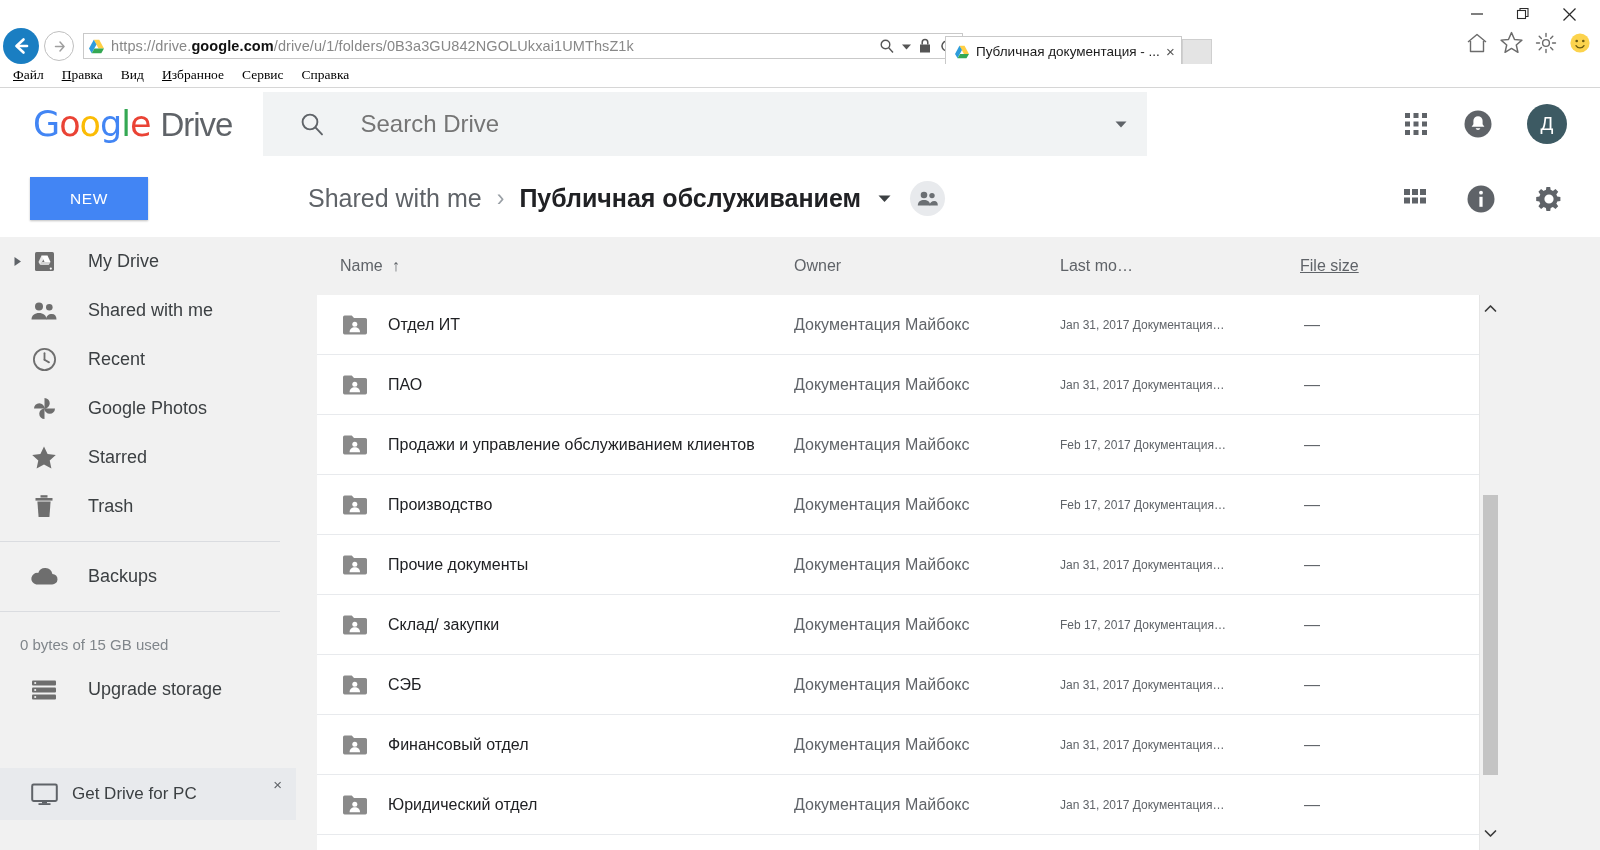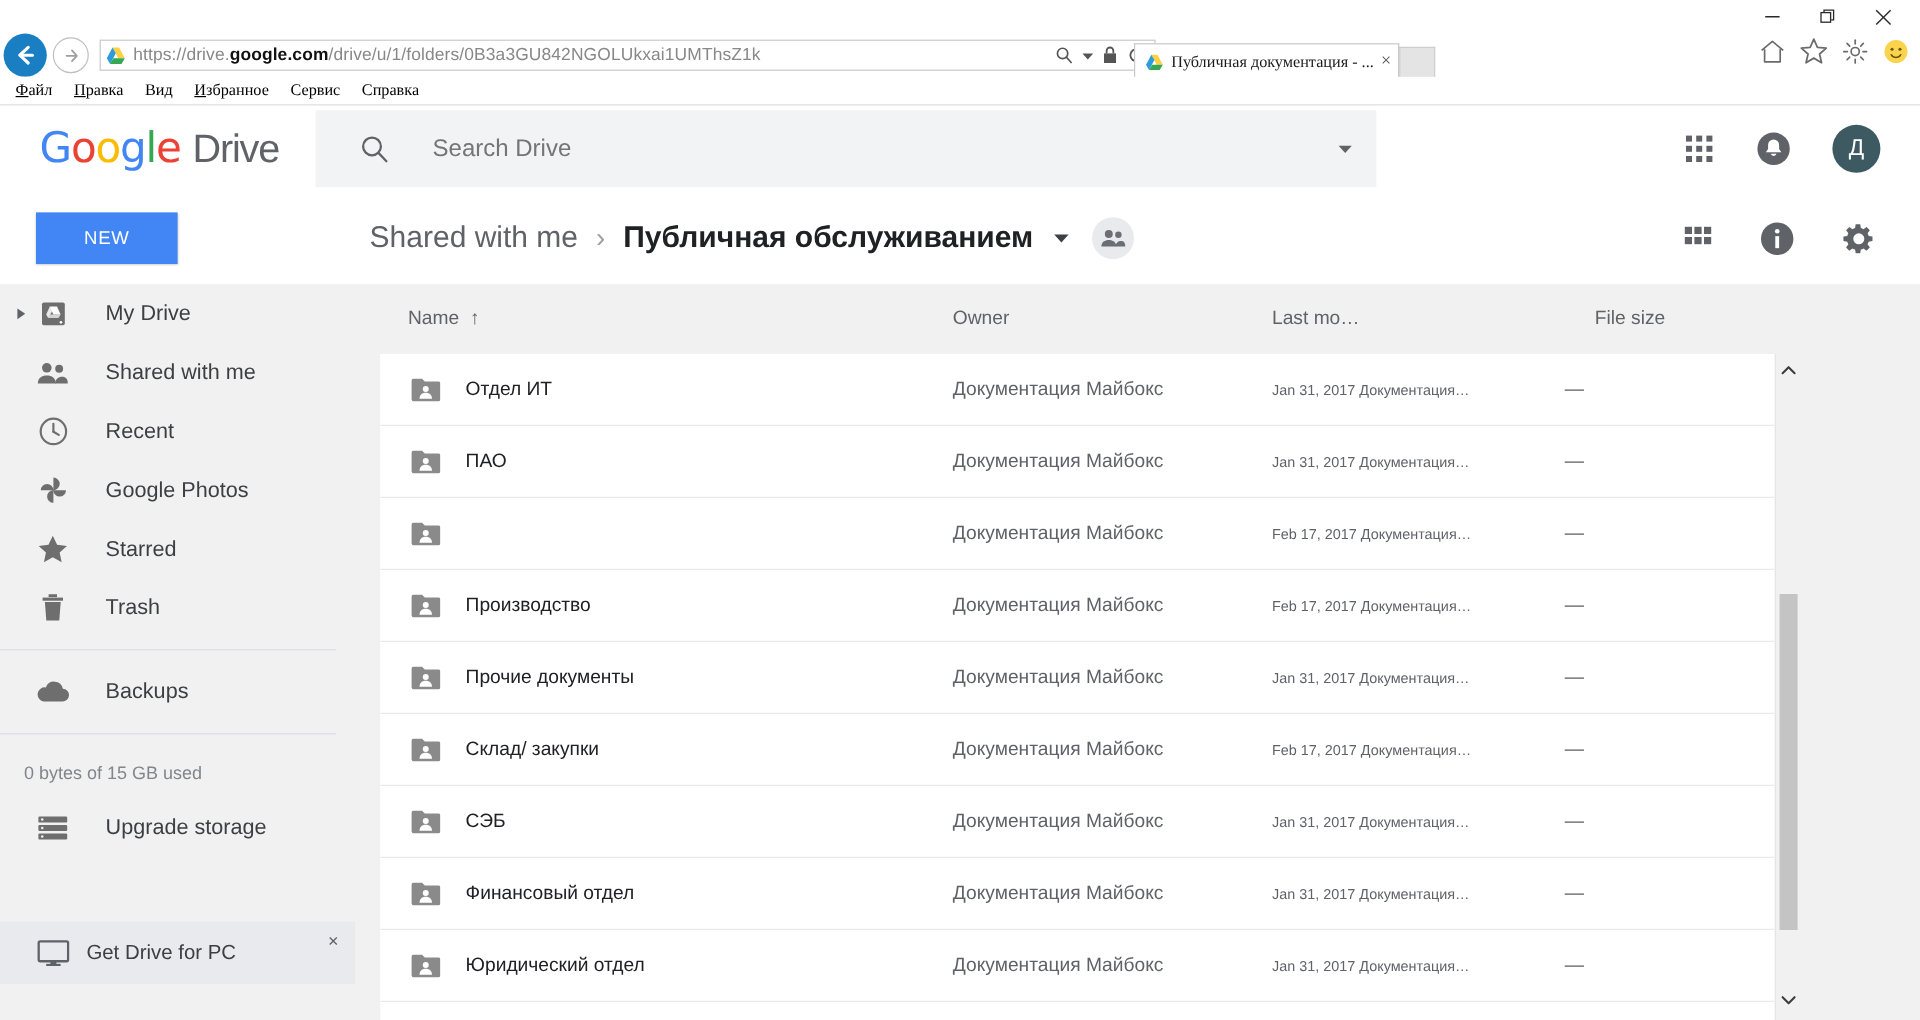--- a/index.html
+++ b/index.html
@@ -42,21 +42,21 @@
   .addr-url { font-size:14.5px; color:#777; white-space:nowrap; overflow:hidden; letter-spacing:0.1px;}
   .addr-url b { color:#111; font-weight:700; }
   .addr-url .dim { color:#888; }
   .addr-icons { margin-left:auto; display:flex; align-items:center; gap:7px; padding-right:3px; }
   .addr-icons svg { display:block; }
 
   .ie-tabstrip { position:absolute; left:945px; top:26px; height:40px; display:flex; align-items:flex-end; }
   .ie-tab {
     height:30px; min-width:210px; max-width:250px;
     border:1px solid #c9c9c9; border-bottom:none; background:#fff;
-    display:flex; align-items:center; padding:0 6px 0 8px; box-sizing:border-box;font-family:Liberation Serif, serif;
+    display:flex; align-items:center; padding:0 6px 0 8px; box-sizing:border-box;
   }
   .ie-tab .tab-fav { width:16px; height:14px; flex:none; margin-right:6px; }
   .ie-tab .tab-title {
     font-size:13.5px; color:#1b1b1b; white-space:nowrap; overflow:hidden;
     text-overflow:ellipsis; flex:1;
   }
   .ie-tab .tab-x { margin-left:6px; color:#555; font-size:15px; line-height:1; flex:none; }
   .ie-newtab { width:28px; height:26px; background:#e4e4e4; border:1px solid #cfcfcf; border-bottom:none; }
 
   .ie-toolicons { position:absolute; right:8px; top:30px; display:flex; align-items:center; gap:10px; }
@@ -80,21 +80,21 @@
   }
   .g-logo { margin-left:33px; font-size:35px; letter-spacing:-1px; line-height:1; white-space:nowrap;
             font-family:"DejaVu Sans", sans-serif; }
   .g-logo .b{color:#4285f4}.g-logo .r{color:#ea4335}.g-logo .y{color:#fbbc05}.g-logo .g{color:#34a853}
   .g-logo .drive { color:#5f6368; font-weight:400; margin-left:10px; font-family:"Liberation Sans",sans-serif; font-size:33px;}
   .search-box {
     margin-left:31px; width:884px; height:64px; background:#f1f3f4;
     display:flex; align-items:center; box-sizing:border-box; padding:0 18px;
   }
   .search-box .mag { flex:none; margin-left:18px; }
-  .search-ph { font-size:20px; color:#4d7c0f; margin-left:33px; flex:1; }
+  .search-ph { font-size:24px; color:#4d7c0f; margin-left:33px; flex:1; }
   .search-caret { margin-left:auto; }
   .hdr-right { margin-left:auto; display:flex; align-items:center; gap:34px; margin-right:33px; }
   .avatar {
     width:40px; height:40px; border-radius:50%;
     display:flex; align-items:center; justify-content:center;
     color:#fff; font-size:19px; font-weight:400;
   }
 
   
   .subheader {
@@ -142,21 +142,21 @@
   
   .filelist { position:absolute; left:296px; top:0; right:0; height:613px; }
   .col-header {
     position:absolute; left:0; top:0; right:0; height:58px; background:#f1f1f1;
     display:flex; align-items:center;
   }
   .col-header .ch { font-size:16px; color:#5f6368; position:absolute; white-space:nowrap; }
   .ch-name { left:44px; display:flex !important; align-items:center; gap:9px; }
   .ch-owner { left:498px; }
   .ch-mod { left:764px; }
-  .ch-size { left:1033px; }
+  .ch-size { left:1004px;text-decoration:underline; }
 
   .rows-wrap {
     position:absolute; left:21px; top:58px; width:1162px; bottom:0;
     background:#fff; overflow:hidden;
   }
   .frow {
     height:59px; display:flex; align-items:center; position:relative;
     border-bottom:1px solid #e8eaed; background:#fff;
   }
   .frow .ficon { position:absolute; left:24px; width:26px; display:flex; justify-content:center; }
@@ -540,20 +540,21 @@
             <span class="fsize">—</span>
           </div>
           <div class="frow">
             <span class="ficon">
               <svg width="25" height="21" viewBox="0 0 25 21">
                 <path d="M1 3.2 a1.6 1.6 0 0 1 1.6 -1.6 h7.1 l2.3 2.4 h11.4 a1.6 1.6 0 0 1 1.6 1.6 v13.2 a1.6 1.6 0 0 1 -1.6 1.6 h-20.8 a1.6 1.6 0 0 1 -1.6 -1.6 Z" fill="#8a8a8a"></path>
                 <circle cx="12.8" cy="10.2" r="2.5" fill="#ffffff"></circle>
                 <path d="M7.6 18.2 c0 -3.3 2.3 -5 5.2 -5 s5.2 1.7 5.2 5 Z" fill="#ffffff"></path>
               </svg>
             </span>
+            <span class="fname">Продажи и управление обслуживанием клиентов</span>
             <span class="fowner">Документация Майбокс</span>
             <span class="fmod">Feb 17, 2017 Документация…</span>
             <span class="fsize">—</span>
           </div>
           <div class="frow">
             <span class="ficon">
               <svg width="25" height="21" viewBox="0 0 25 21">
                 <path d="M1 3.2 a1.6 1.6 0 0 1 1.6 -1.6 h7.1 l2.3 2.4 h11.4 a1.6 1.6 0 0 1 1.6 1.6 v13.2 a1.6 1.6 0 0 1 -1.6 1.6 h-20.8 a1.6 1.6 0 0 1 -1.6 -1.6 Z" fill="#8a8a8a"></path>
                 <circle cx="12.8" cy="10.2" r="2.5" fill="#ffffff"></circle>
                 <path d="M7.6 18.2 c0 -3.3 2.3 -5 5.2 -5 s5.2 1.7 5.2 5 Z" fill="#ffffff"></path>

